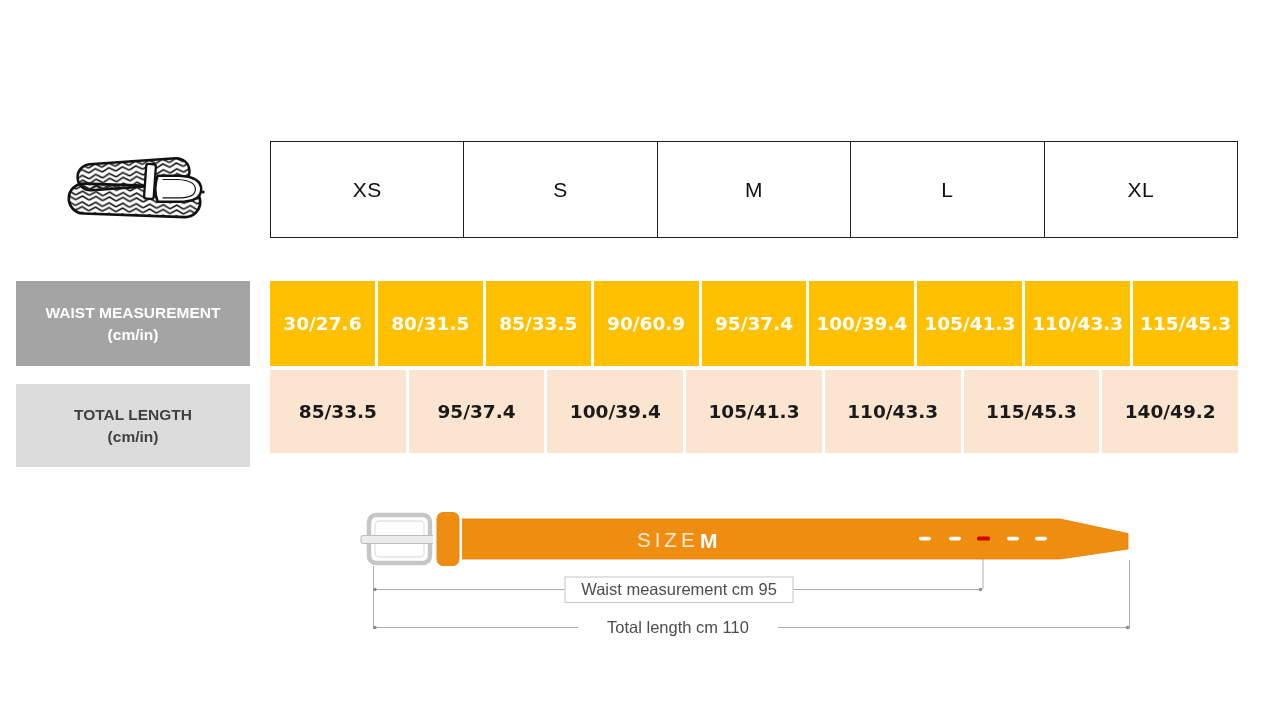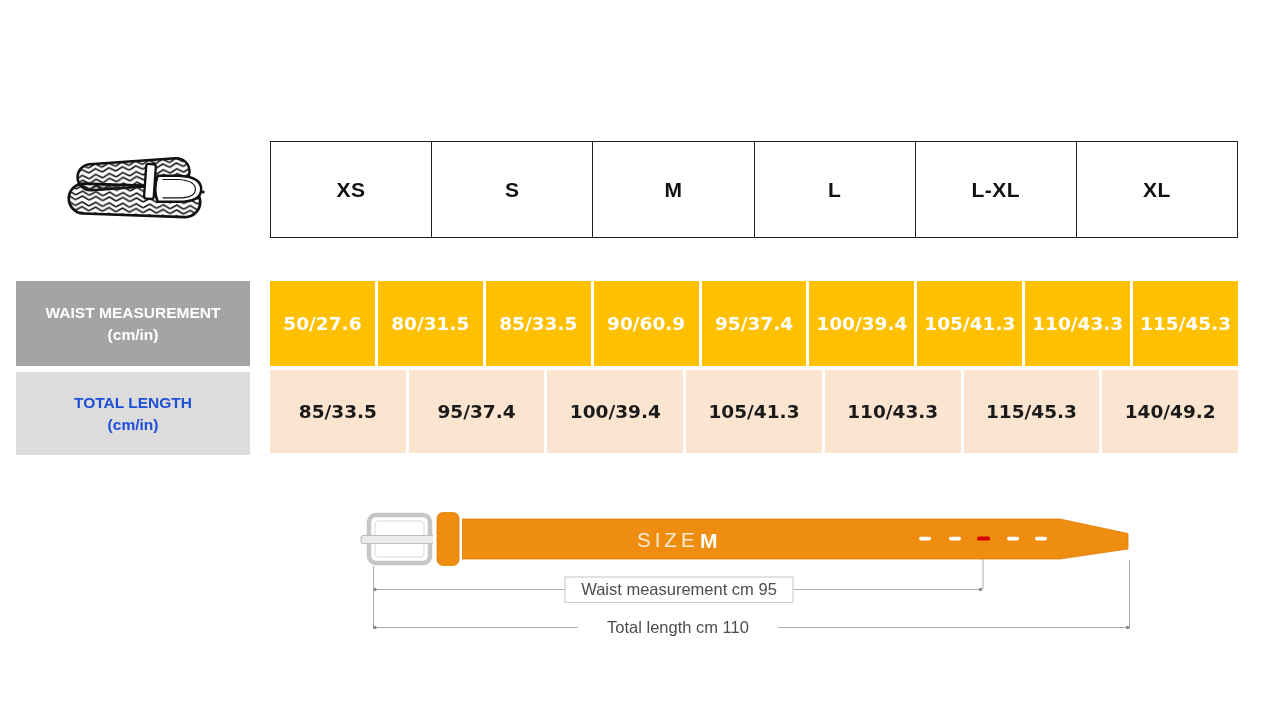--- a/index.html
+++ b/index.html
@@ -8,32 +8,32 @@
     font-family:"Liberation Sans", sans-serif;
   }
 
   
   .size-table{
     position:absolute;left:270px;top:141px;width:966px;height:95px;
     display:flex;border:1.5px solid #1f1f1f;box-sizing:content-box;background:#fff;
   }
   .size-cell{
     flex:1 1 0;display:flex;align-items:center;justify-content:center;
-    border-right:1.5px solid #1f1f1f;font-size:21px;color:#111;letter-spacing:.5px;font-weight:bold;
+    border-right:1.5px solid #1f1f1f;font-size:21px;color:#111;letter-spacing:.5px;
   }
   .size-cell:last-child{border-right:none;}
 
   
   .row-label{
     position:absolute;left:16px;width:234px;display:flex;flex-direction:column;
     align-items:center;justify-content:center;text-align:center;
     font-weight:bold;font-size:15.5px;line-height:1.4;
   }
   .row-label.waist{top:281px;height:85px;background:#a4a4a4;color:#ffffff;}
-  .row-label.length{top:372px;height:83px;background:#dcdcdc;color:#1d4ed8;}
+  .row-label.length{top:384px;height:83px;background:#dcdcdc;color:#404040;}
 
   
   .value-row{
     position:absolute;left:270px;width:968px;display:flex;gap:3px;
   }
   .value-row.waist{top:281px;height:85px;}
   .value-row.length{top:370px;height:83px;}
   .value-cell{
     flex:1 1 0;display:flex;align-items:center;justify-content:center;
     font-family:"DejaVu Sans", sans-serif;font-weight:bold;font-size:18.5px;
@@ -71,35 +71,34 @@
       <path d="M104,31 h16 q18,1 18,10 q0,9 -18,9 h-16" fill="none" stroke="#111" stroke-width="1.2"></path>
       <circle cx="146" cy="44" r="1.6" fill="#111"></circle>
     </g>
   </svg>
 
   <div class="size-table" id="size-header-row">
       <div class="size-cell">XS</div>
       <div class="size-cell">S</div>
       <div class="size-cell">M</div>
       <div class="size-cell">L</div>
-      <div class="size-cell">L-XL</div>
       <div class="size-cell">XL</div>
     </div>
 
   <div class="row-label waist">
     <span>WAIST MEASUREMENT</span>
     <span>(cm/in)</span>
   </div>
   <div class="row-label length">
     <span>TOTAL LENGTH</span>
     <span>(cm/in)</span>
   </div>
 
   <div class="value-row waist" id="waist-row">
-      <div class="value-cell">50/27.6</div>
+      <div class="value-cell">30/27.6</div>
       <div class="value-cell">80/31.5</div>
       <div class="value-cell">85/33.5</div>
       <div class="value-cell">90/60.9</div>
       <div class="value-cell">95/37.4</div>
       <div class="value-cell">100/39.4</div>
       <div class="value-cell">105/41.3</div>
       <div class="value-cell">110/43.3</div>
       <div class="value-cell">115/45.3</div>
     </div>
   <div class="value-row length" id="length-row">

